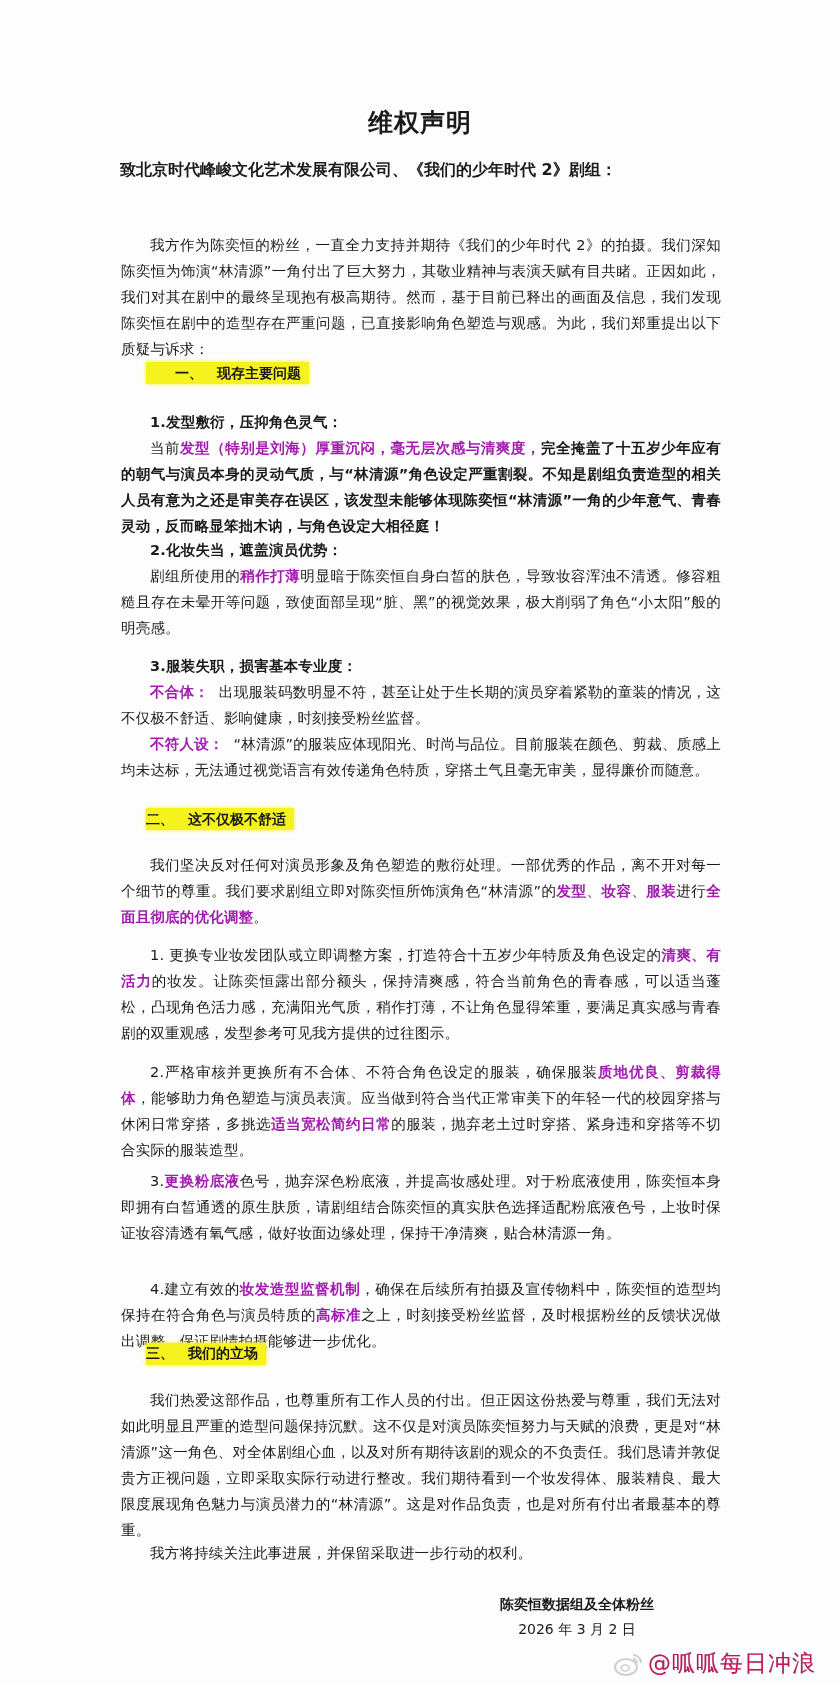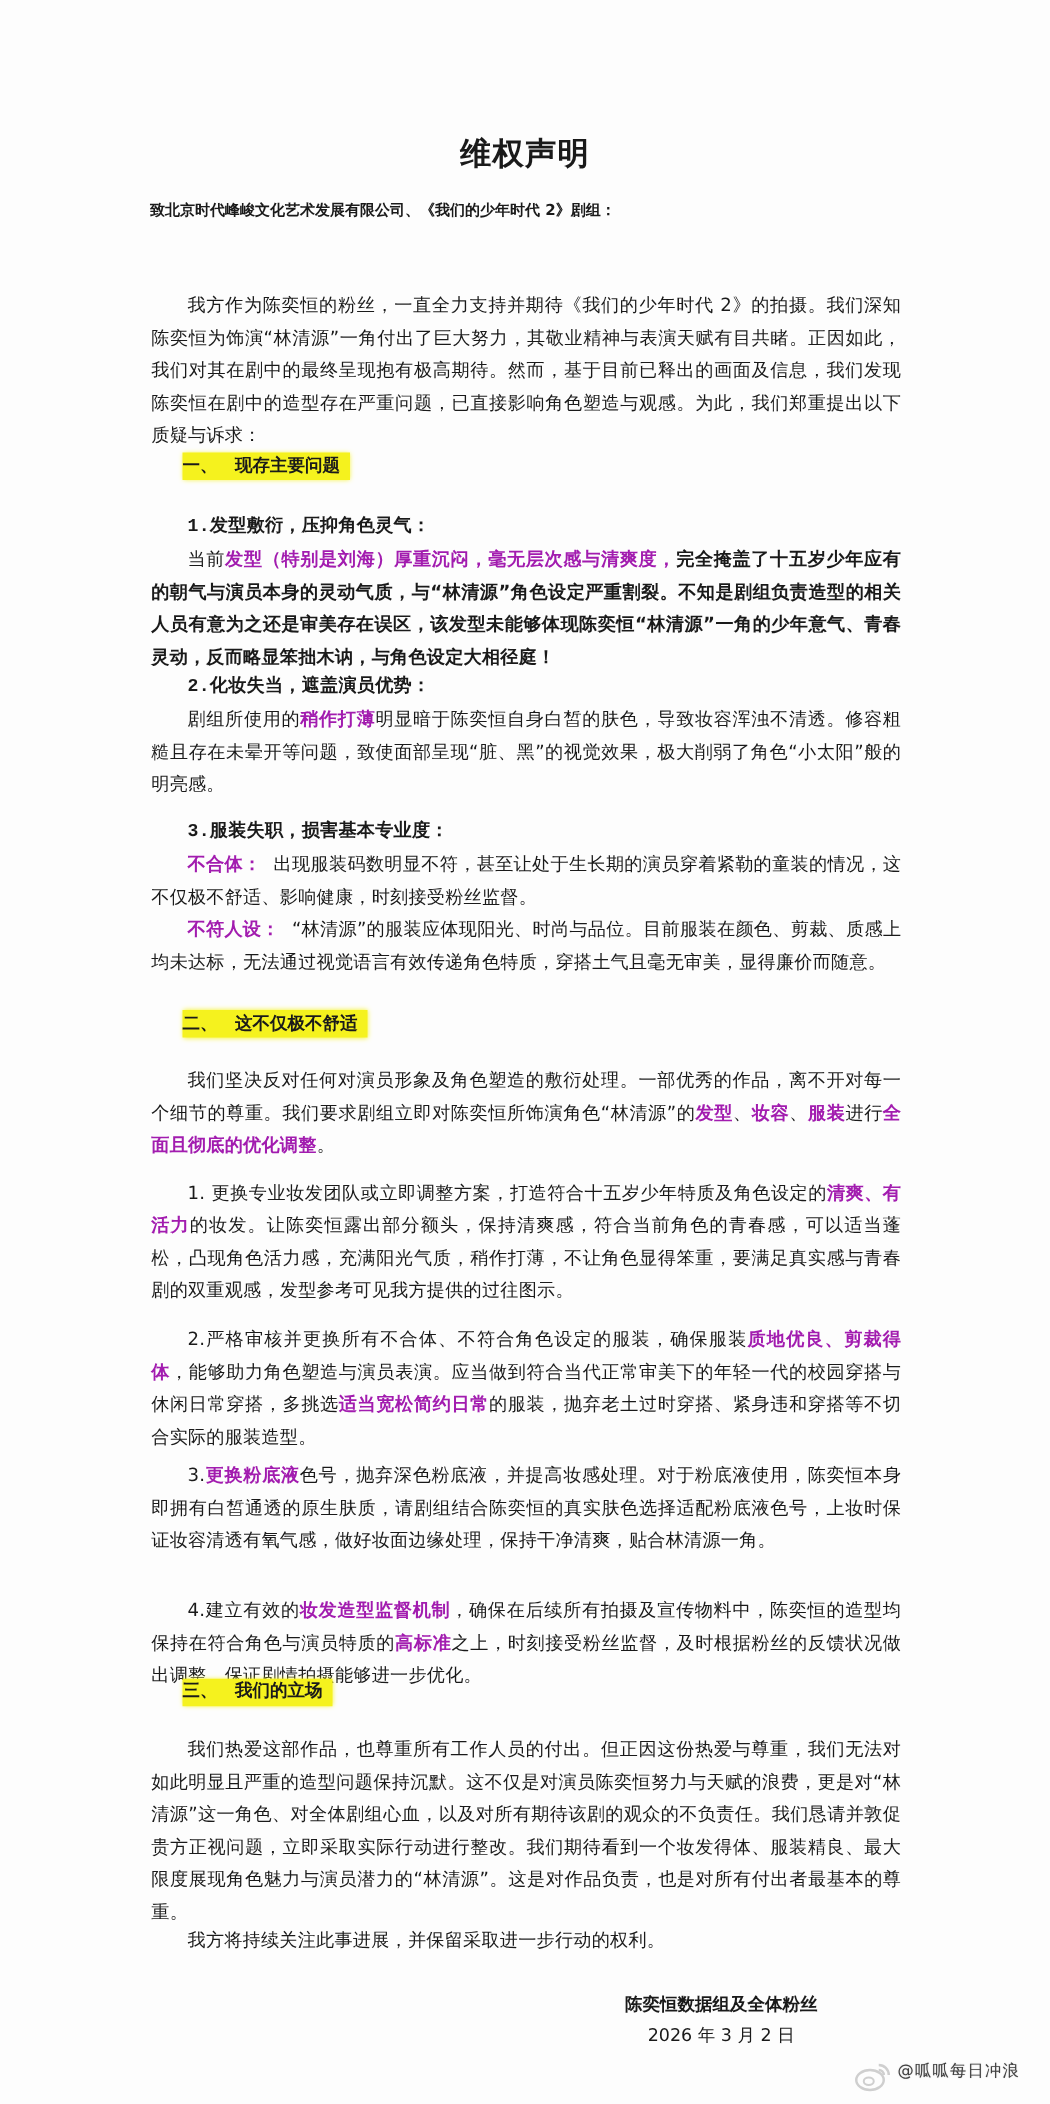--- a/index.html
+++ b/index.html
@@ -6,60 +6,60 @@
   body {
     width: 840px; height: 1683px; background: #fdfdfd; position: relative;
     font-family: "DejaVu Sans", "Liberation Sans", sans-serif; color: #1a1a1a; overflow: hidden;
   }
   .page { position: absolute; left: 0; top: 0; width: 828px; height: 1683px; }
   .title {
     position: absolute; left: 0; width: 840px; top: 106px; text-align: center;
     font-size: 25px; font-weight: bold; letter-spacing: 1px;
   }
   .addressee {
-    position: absolute; left: 120px; top: 160px; font-size: 12px; font-weight: bold;
+    position: absolute; left: 120px; top: 160px; font-size: 16px; font-weight: bold;
   }
   .body-block {
     position: absolute; left: 121px; width: 600px; font-size: 14.5px; line-height: 26px;
     text-align: justify; text-justify: inter-character; letter-spacing: 0.2px;
   }
   .indent { text-indent: 29px; margin: 0; }
   .bold { font-weight: bold; }
   .red { color: #a21caf; font-weight: bold; }
   .heading {
     position: absolute; left: 146px; height: 22px; line-height: 22px; padding: 0 8px 0 0;
     background: #f5f21e; font-size: 14px; font-weight: bold; box-shadow: 0 0 4px #f5f21e;
   }
   .heading .num { margin-right: 14px; }
-  .sub-title { font-weight: bold; text-indent: 29px; margin: 0; font-family: Liberation Mono, monospace; }
+  .sub-title { font-weight: bold; text-indent: 29px; margin: 0; }
   .signature {
     position: absolute; right: 174px; top: 1592px; text-align: center; font-size: 14px; font-weight: bold; line-height: 25px;
   }
   .signature .date { font-weight: normal; }
   .watermark {
-    position: absolute; right: 12px; top: 1648px; font-size: 13px; color: #404040;
-    display: flex; gap: 4px; letter-spacing: 1px;
+    position: absolute; right: 12px; top: 1648px; font-size: 23px; color: #be185d;
+    display: flex; align-items: center; gap: 4px; letter-spacing: 1px;
     text-shadow: 0 0 1px #bbb;
   }
   .watermark svg { display: block; }
 </style>
 </head>
 <body>
 
 <div class="page">
 
   <div class="title">维权声明</div>
 
   <div class="addressee">致北京时代峰峻文化艺术发展有限公司、《我们的少年时代 2》剧组：</div>
 
   <div class="body-block" style="top:232px;">
     <p class="indent">我方作为陈奕恒的粉丝，一直全力支持并期待《我们的少年时代 2》的拍摄。我们深知陈奕恒为饰演“林清源”一角付出了巨大努力，其敬业精神与表演天赋有目共睹。正因如此，我们对其在剧中的最终呈现抱有极高期待。然而，基于目前已释出的画面及信息，我们发现陈奕恒在剧中的造型存在严重问题，已直接影响角色塑造与观感。为此，我们郑重提出以下质疑与诉求：</p>
   </div>
 
-  <div class="heading" style="top:362px;">
+  <div class="heading" style="top:362px;padding-left:29px;">
     <span class="num">一、</span><span>现存主要问题</span>
   </div>
 
   <div class="body-block" style="top:409px;">
     <p class="sub-title">1.发型敷衍，压抑角色灵气：</p>
     <p class="indent"><span>当前</span><span class="red">发型（特别是刘海）厚重沉闷，毫无层次感与清爽度，</span><span class="bold">完全掩盖了十五岁少年应有的朝气与演员本身的灵动气质，与“林清源”角色设定严重割裂。不知是剧组负责造型的相关人员有意为之还是审美存在误区，该发型未能够体现陈奕恒“林清源”一角的少年意气、青春灵动，反而略显笨拙木讷，与角色设定大相径庭！</span></p>
   </div>
 
   <div class="body-block" style="top:537px;">
     <p class="sub-title">2.化妆失当，遮盖演员优势：</p>

